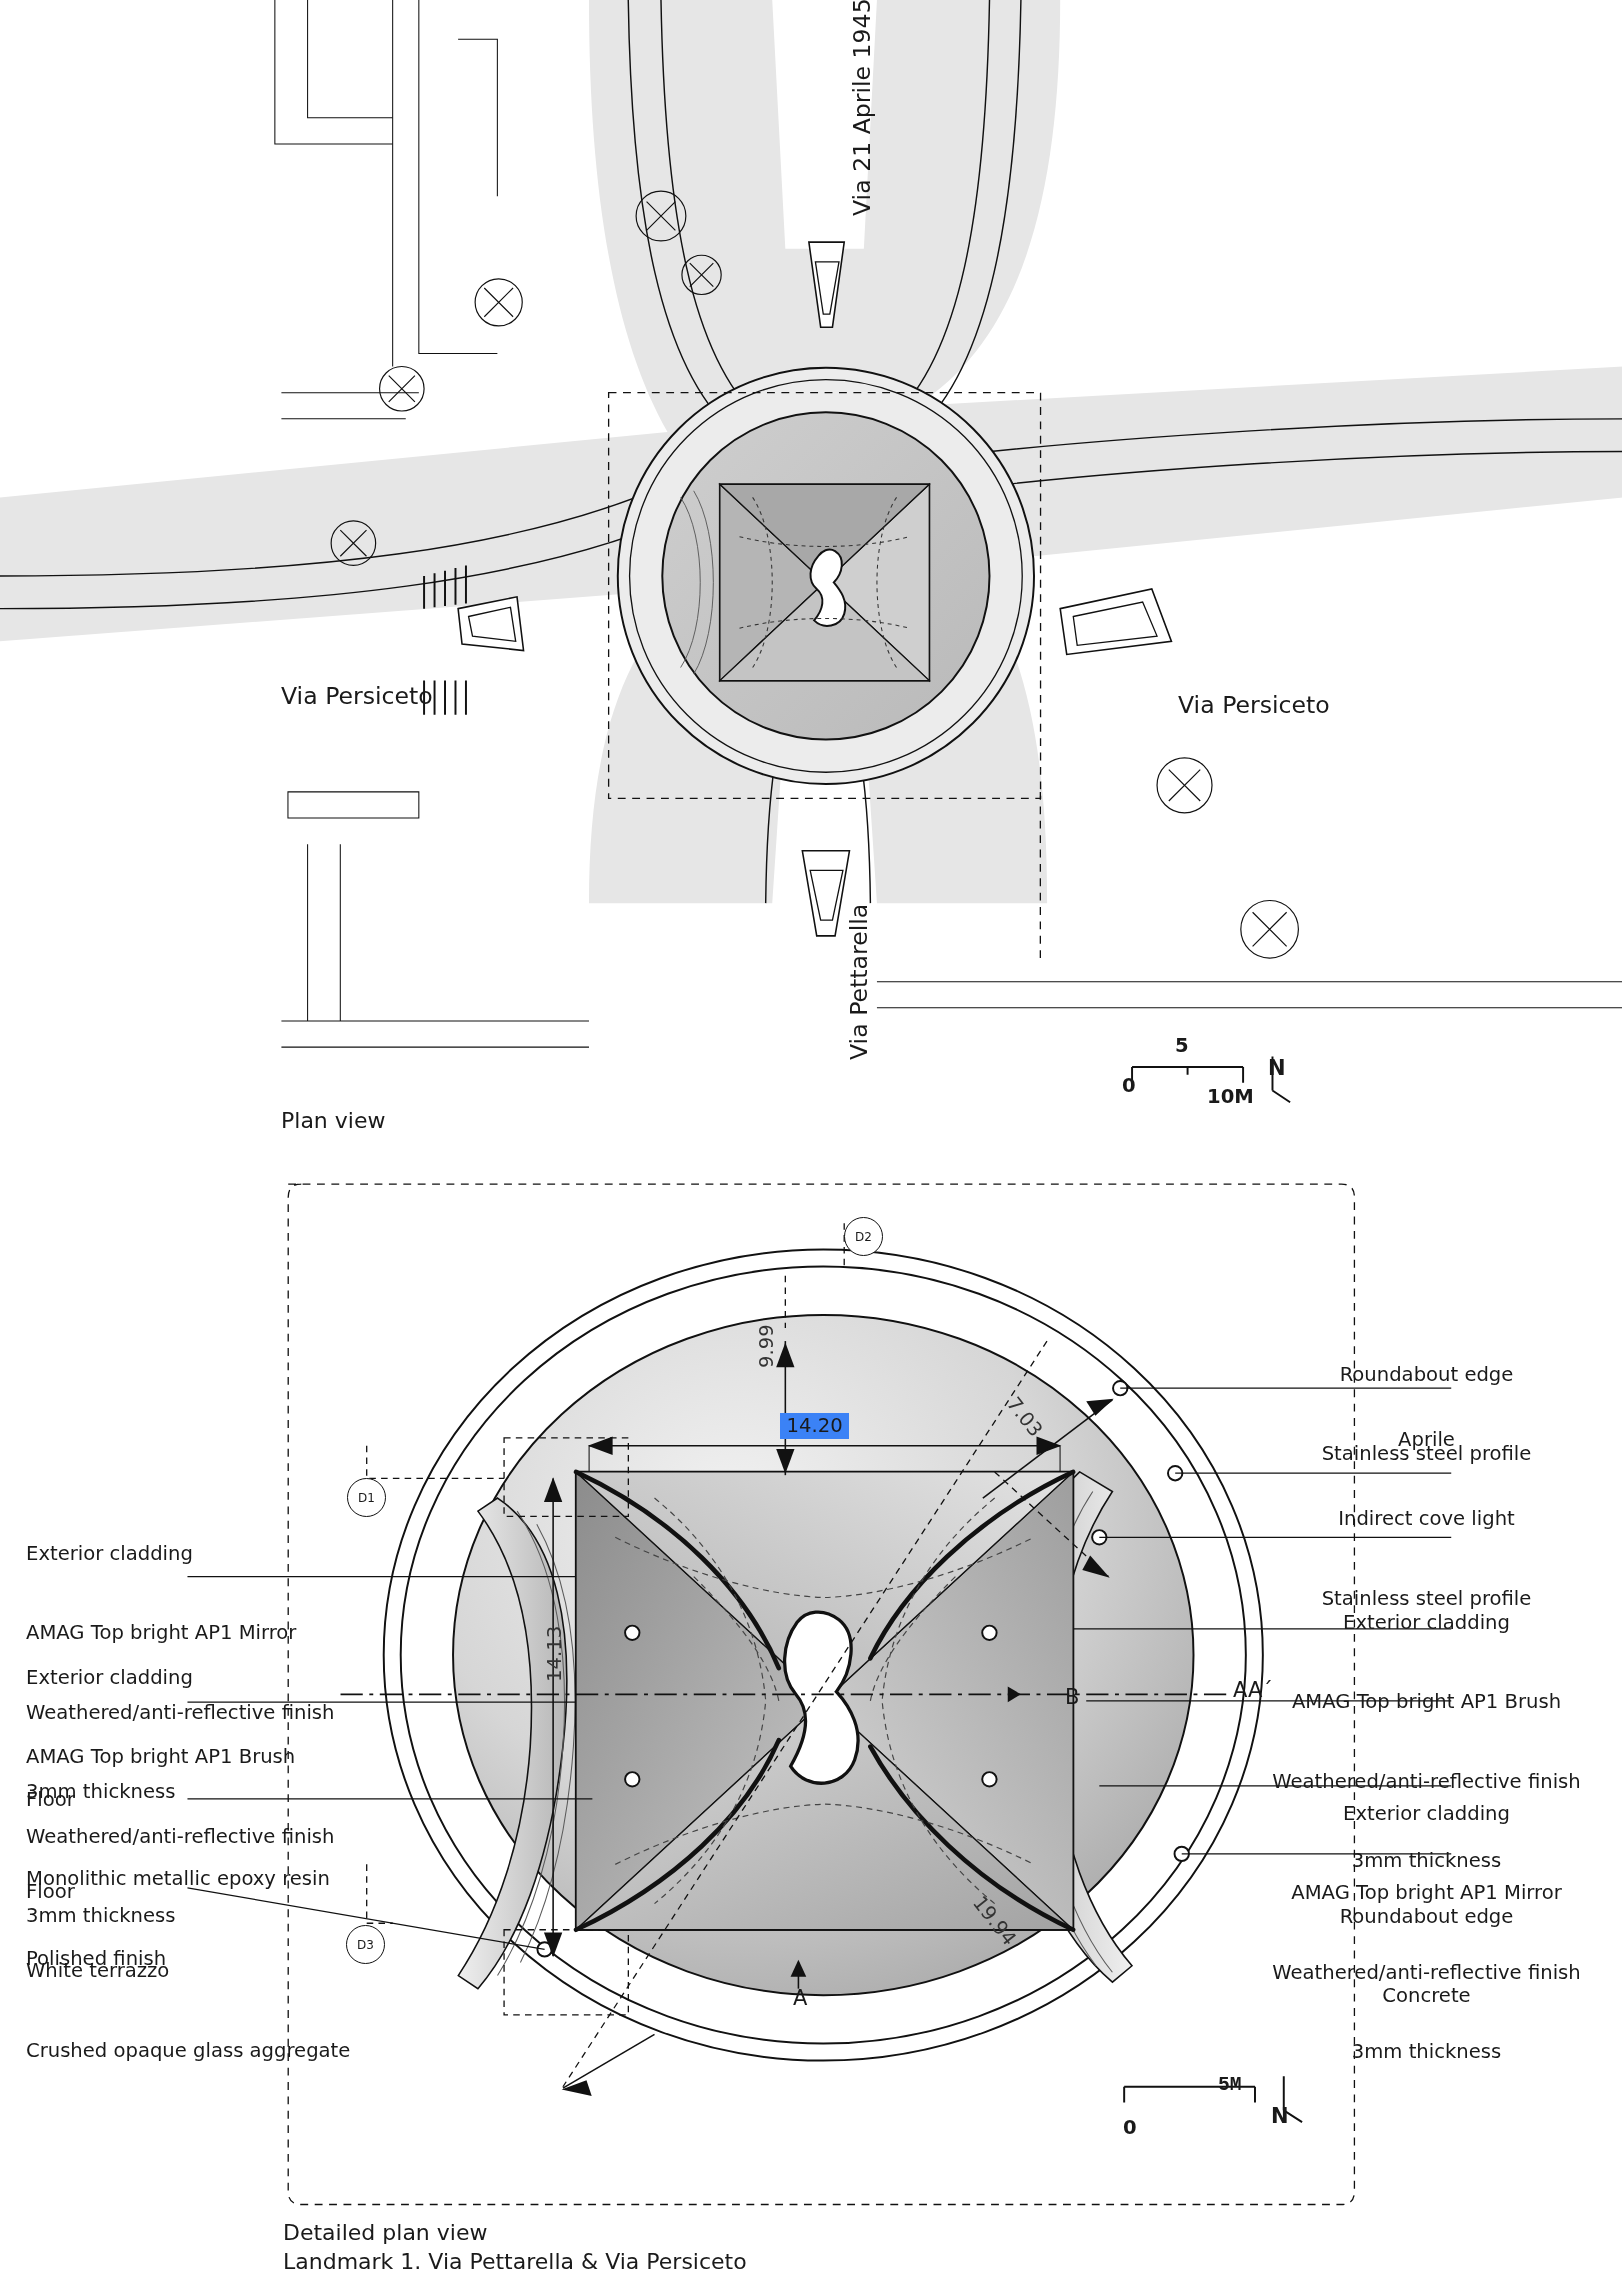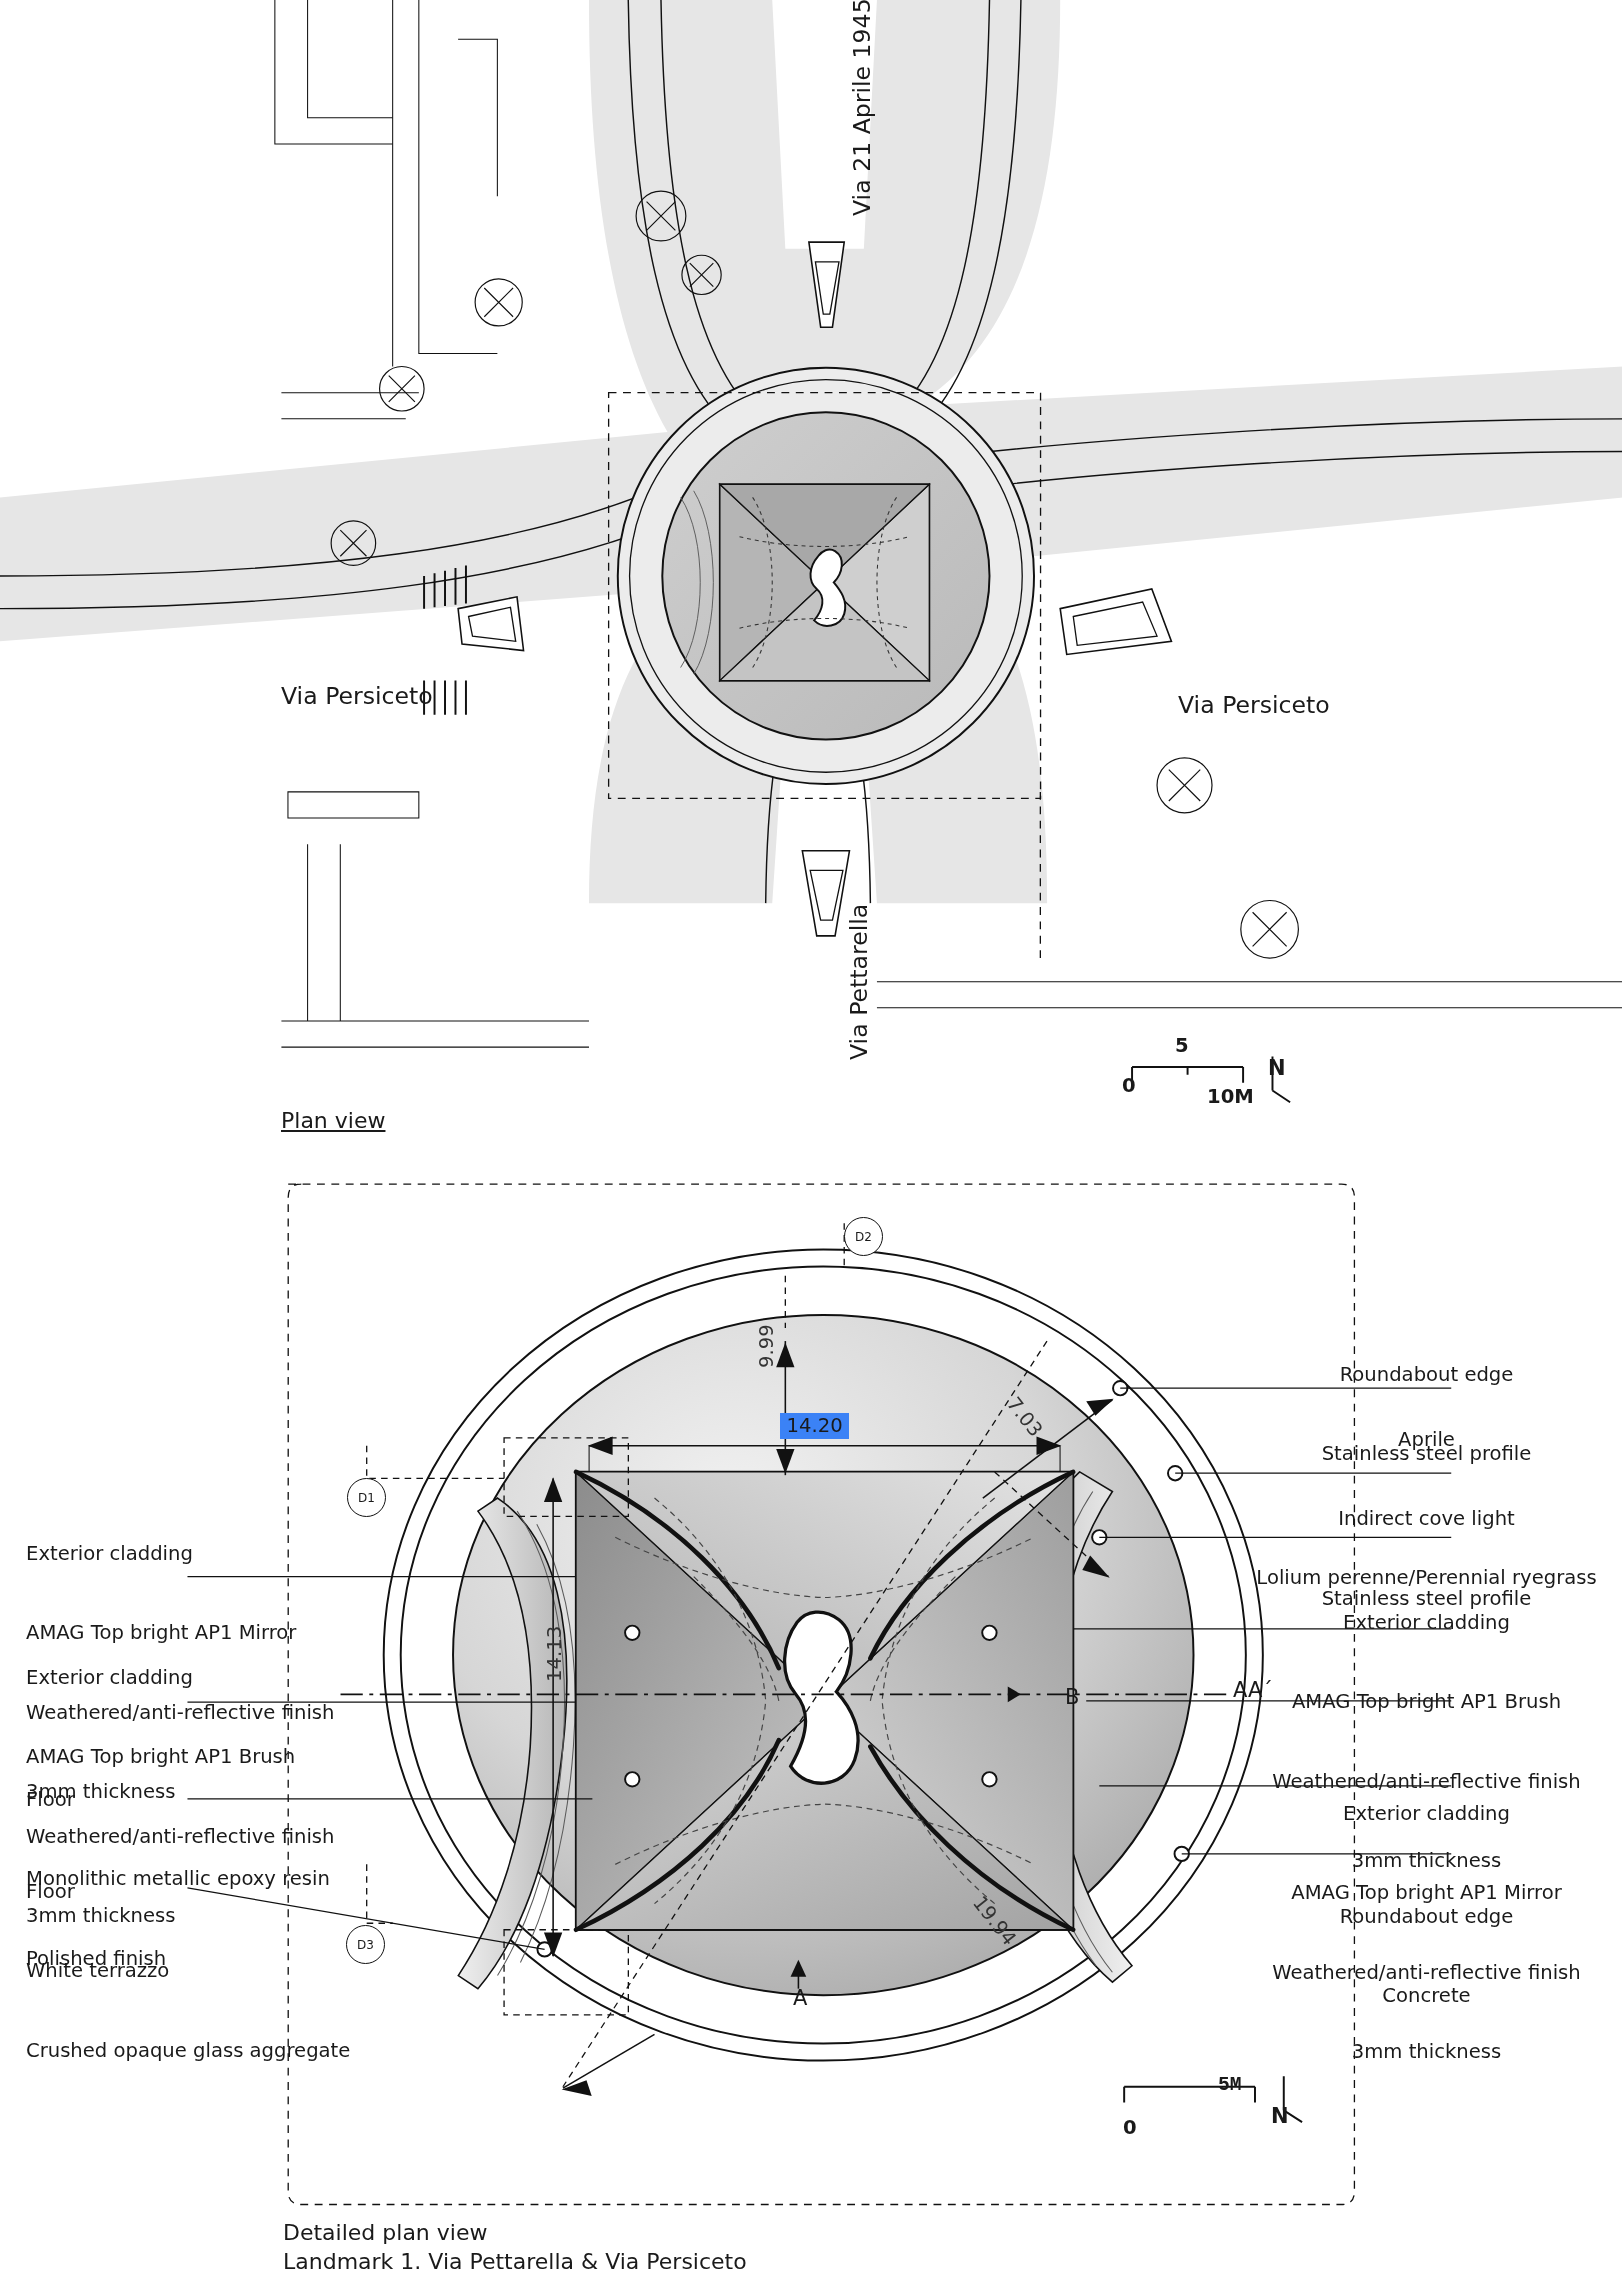--- a/index.html
+++ b/index.html
@@ -176,21 +176,21 @@
 <svg width="209" height="79" viewBox="0 0 320 120" style="position:absolute;left:1119px;top:1034px;">
   <path d="M20,50 L190,50" stroke="#111" stroke-width="3" fill="none"></path>
   <path d="M20,50 L20,74 M105,50 L105,62 M190,50 L190,74" stroke="#111" stroke-width="3"></path>
   <path d="M235,34 L235,86 M235,86 L262,104" stroke="#111" stroke-width="3" fill="none"></path>
 </svg>
 <div class="lbl t30" style="left:1122px;top:1073px;font-weight:bold;">0</div>
 <div class="lbl t30" style="left:1175px;top:1033px;font-weight:bold;">5</div>
 <div class="lbl t30" style="left:1207px;top:1073px;font-weight:bold;margin-top:11px;">10M</div>
 <div class="lbl t32" style="left:1268px;top:1054px;font-weight:bold;">N</div>
 
-<div class="lbl cap" style="left:281px;top:1106px;text-decoration:underline;">Plan view</div>
+<div class="lbl cap" style="left:281px;top:1106px;">Plan view</div>
 
 <svg width="1623" height="170" viewBox="0 0 2480 260" style="position:absolute;left:0;top:792px;">
   <path d="M1590,0 L1590,600" stroke="#111" stroke-width="2" stroke-dasharray="12 10" fill="none"></path>
 </svg>
 
 <svg width="1623" height="1112" viewBox="0 0 2480 1700" style="position:absolute;left:0;top:1171px;">
   <defs>
     <radialGradient id="gDome" cx="38%" cy="30%" r="78%">
       <stop offset="0%" stop-color="#f2f2f2"></stop>
       <stop offset="55%" stop-color="#d6d6d6"></stop>
@@ -410,23 +410,20 @@
 
 <div class="lbl t30 right" style="left:1230px;top:1309px;width:393px;">
   <div>Roundabout edge</div>
   <div>Stainless steel profile</div>
 </div>
 <div class="lbl t30 right" style="left:1230px;top:1374px;width:393px;">
   <div>Aprile</div>
   <div>Indirect cove light</div>
   <div>Stainless steel profile</div>
 </div>
-<div class="lbl t30 right" style="left:1230px;top:1512px;width:393px;">
-  <div>Lolium perenne/Perennial ryegrass</div>
-</div>
 <div class="lbl t30 right" style="left:1230px;top:1557px;width:393px;">
   <div>Exterior cladding</div>
   <div>AMAG Top bright AP1 Brush</div>
   <div>Weathered/anti-reflective finish</div>
   <div>3mm thickness</div>
 </div>
 <div class="lbl t30 right" style="left:1230px;top:1748px;width:393px;">
   <div>Exterior cladding</div>
   <div>AMAG Top bright AP1 Mirror</div>
   <div>Weathered/anti-reflective finish</div>

